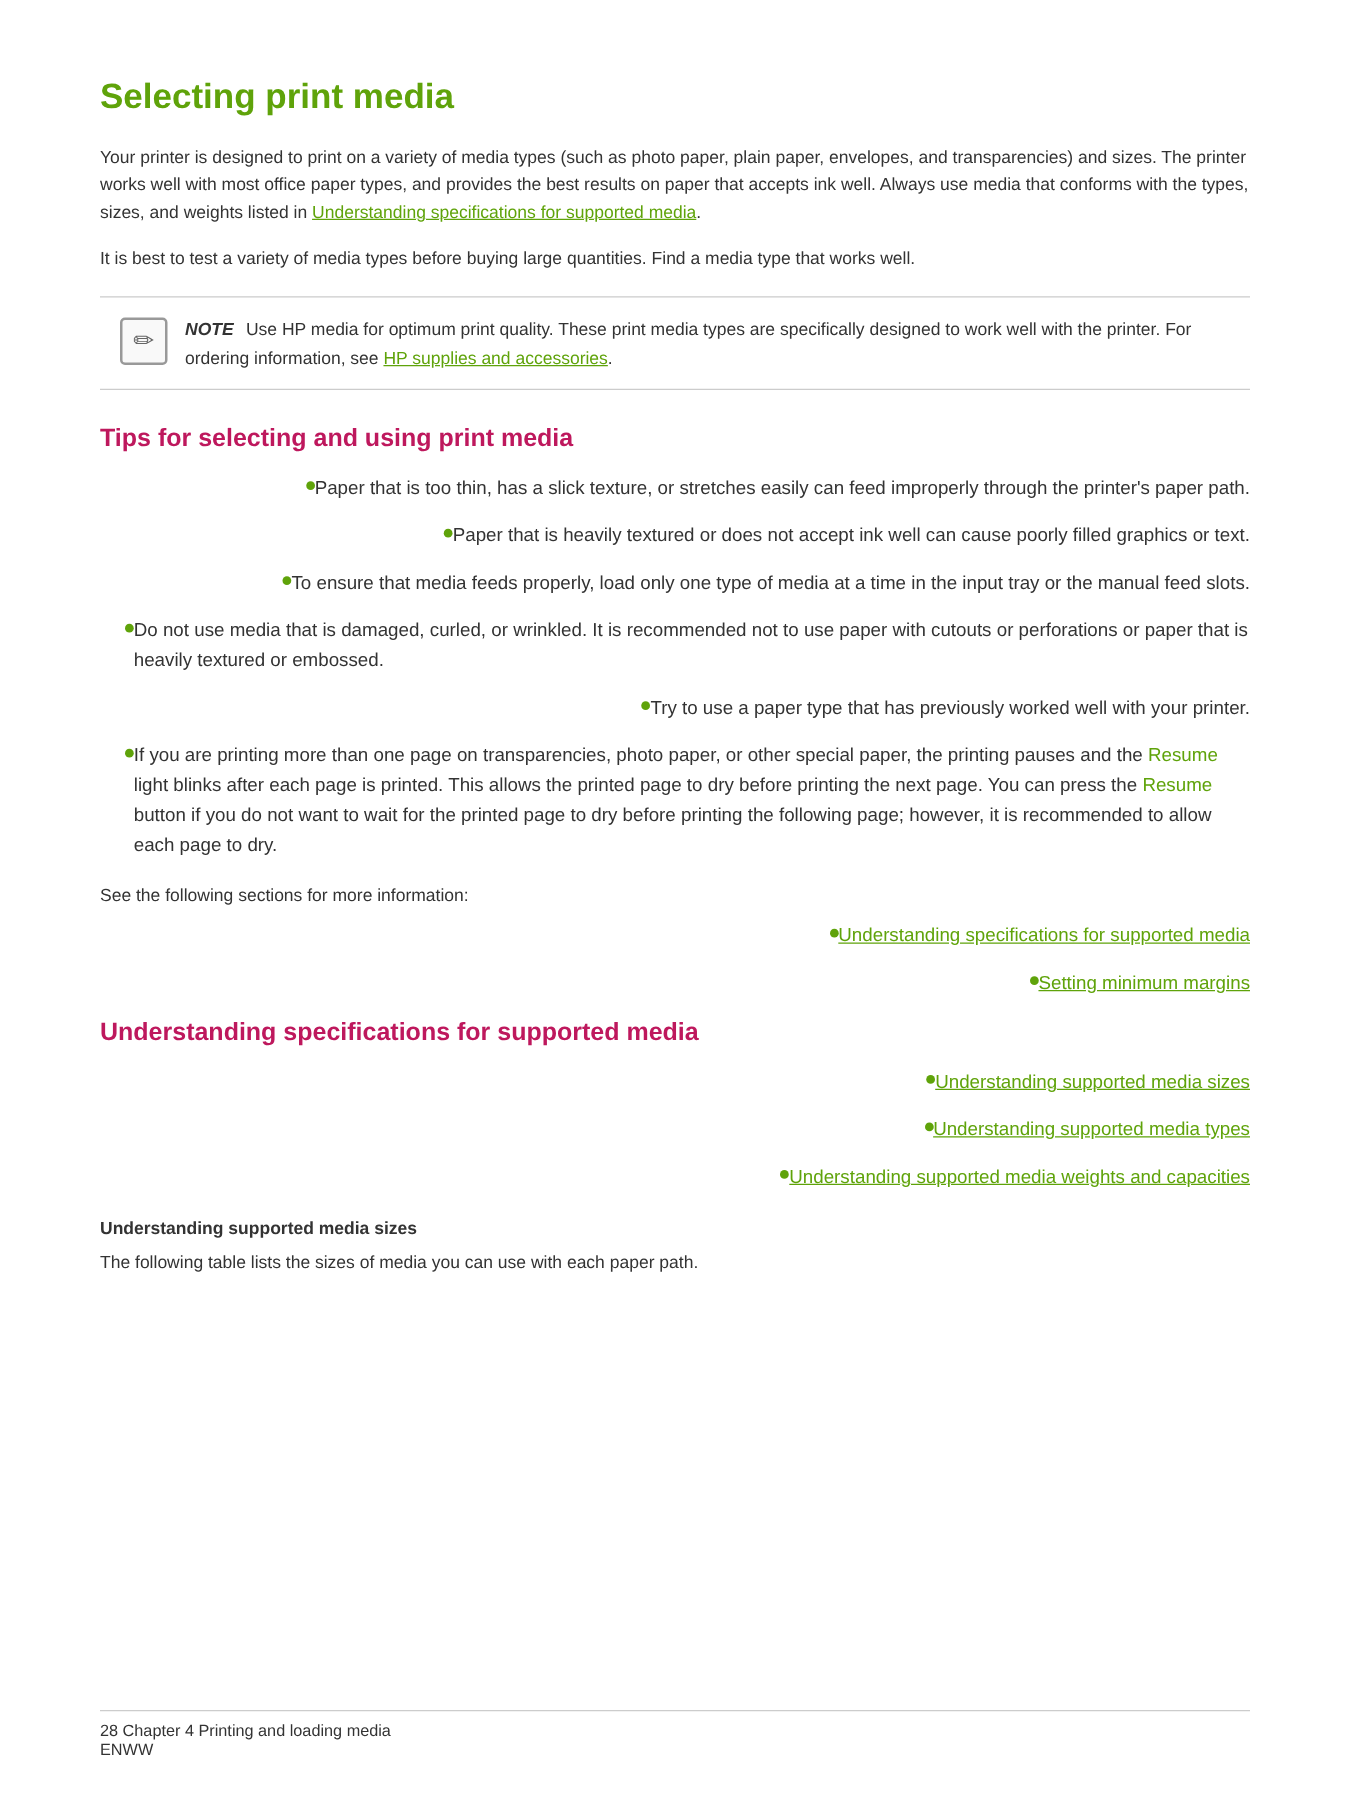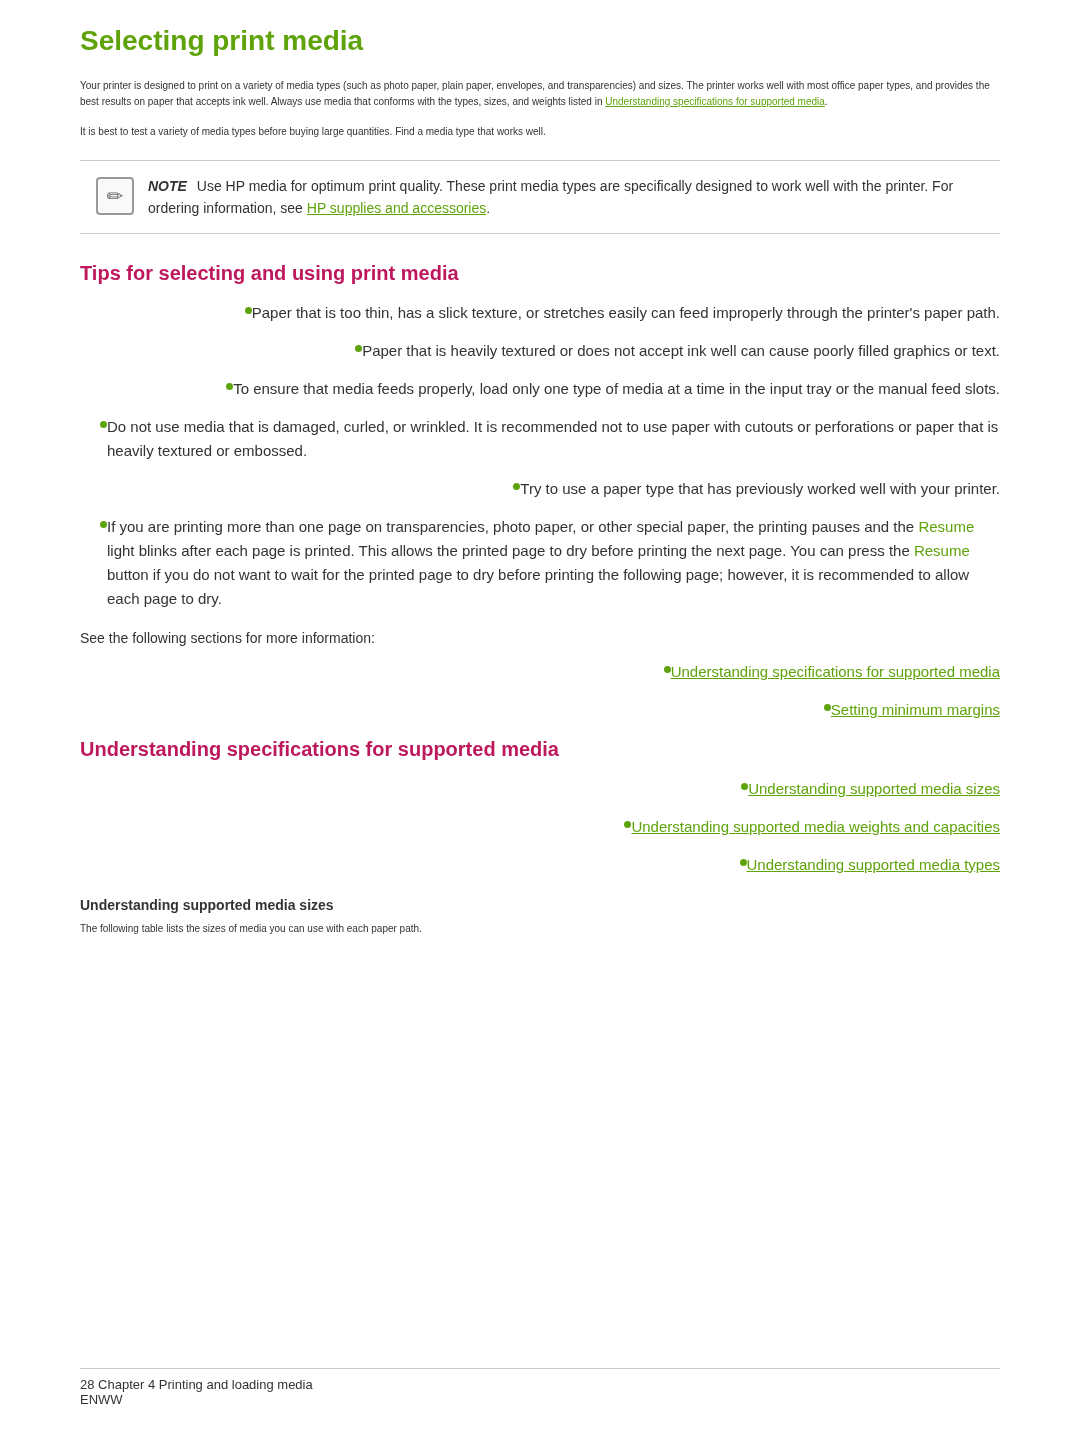--- a/index.html
+++ b/index.html
@@ -12,34 +12,34 @@
       background-color: #ffffff;
       font-family: Arial, Helvetica, sans-serif;
       font-size: 14px;
       color: #333333;
       width: 1080px;
       min-height: 1437px;
       position: relative;
     }
 
     .page-container {
-      padding: 24px 80px 80px 80px;
+      padding: 60px 80px 80px 80px;
       max-width: 1080px;
     }
 
     .page-title {
       font-size: 28px;
       font-weight: bold;
       color: #5fa30a;
       margin-bottom: 20px;
       line-height: 1.2;
     }
 
     .body-text {
-      font-size: 10px;
+      font-size: 14px;
       line-height: 1.6;
       color: #333333;
       margin-bottom: 14px;
     }
 
     a {
       color: #5fa30a;
       text-decoration: underline;
     }
 
@@ -225,25 +225,25 @@
   <h2 class="section-title">Understanding specifications for supported media</h2>
 
 
   <ul class="bullet-list">
     <li>
       <span class="bullet-dot"></span>
       <a class="link-item">Understanding supported media sizes</a>
     </li>
     <li>
       <span class="bullet-dot"></span>
+      <a class="link-item">Understanding supported media types</a>
+    </li>
+    <li>
+      <span class="bullet-dot"></span>
       <a class="link-item">Understanding supported media weights and capacities</a>
-    </li>
-    <li>
-      <span class="bullet-dot"></span>
-      <a class="link-item">Understanding supported media types</a>
     </li>
   </ul>
 
   <h3 class="subsubsection-title">Understanding supported media sizes</h3>
 
   <p class="body-text">The following table lists the sizes of media you can use with each paper path.</p>
 
 </div>
 
 <div class="page-footer">

